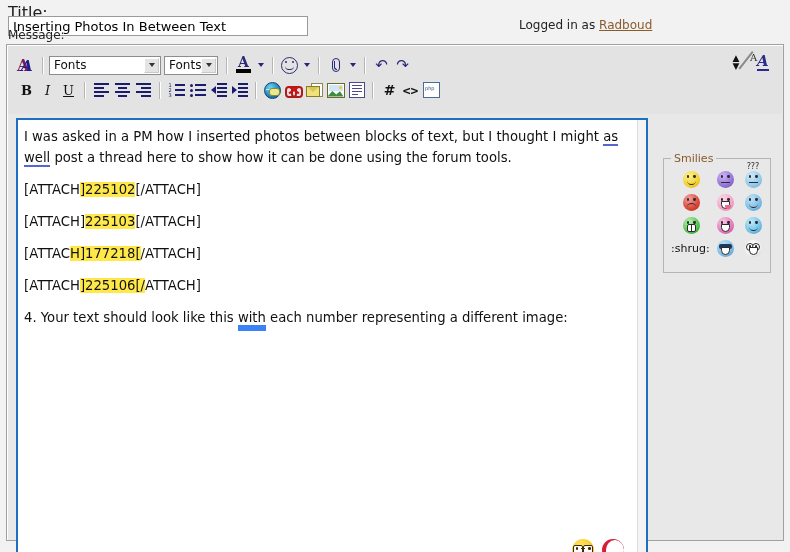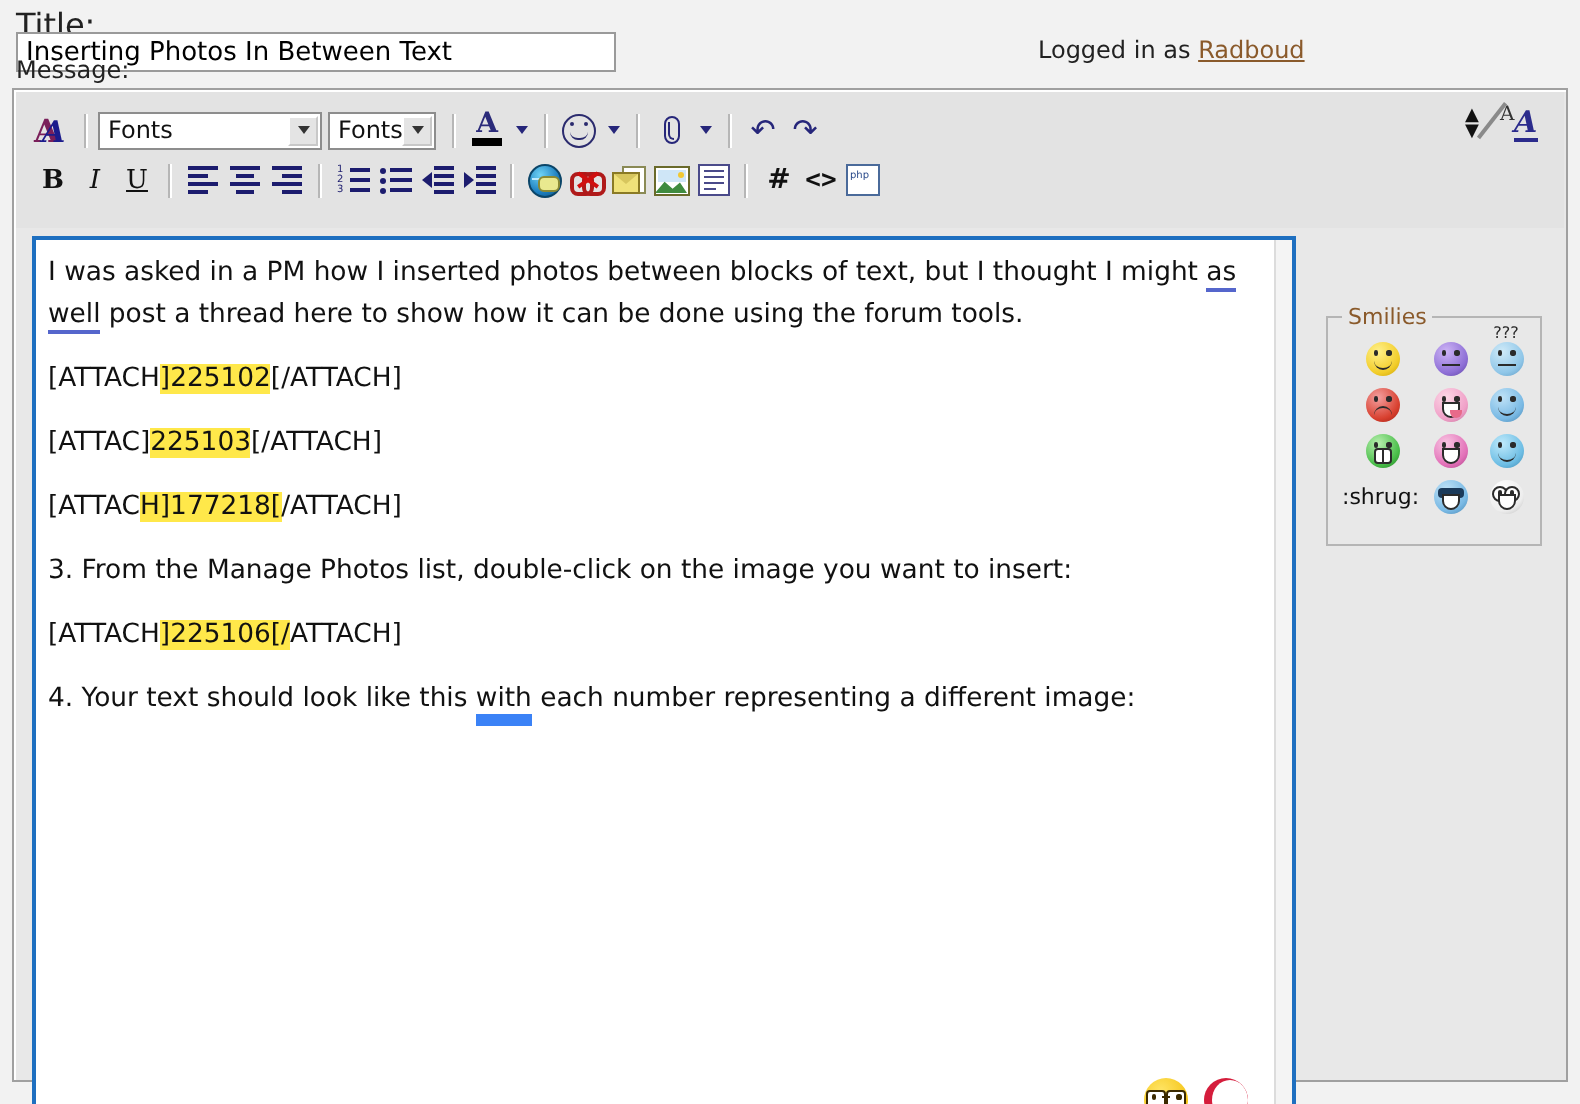--- a/index.html
+++ b/index.html
@@ -702,23 +702,22 @@
         <span class="big-a">A</span>
         <span class="slash"></span>
       </span>
     </div>
   </div>
 
   <div id="message-body">
     <div id="message-inner">
         <p><span>I was asked in a PM how I inserted photos between blocks of text, but I thought I might </span><span class="grammar">as well</span><span> post a thread here to show how it can be done using the forum tools.</span></p>
         <p><span>[ATTACH</span><span class="hl">]225102</span><span>[/ATTACH]</span></p>
-        <p><span>[ATTAC]</span><span class="hl">225103</span><span>[/ATTACH]</span></p>
+        <p><span>[ATTACH]</span><span class="hl">225103</span><span>[/ATTACH]</span></p>
         <p><span>[ATTAC</span><span class="hl">H]177218[</span><span>/ATTACH]</span></p>
-        <p><span>3. From the Manage Photos list, double-click on the image you want to insert:</span></p>
         <p><span>[ATTACH</span><span class="hl">]225106[/</span><span>ATTACH]</span></p>
         <p><span>4. Your text should look like this </span><span class="spell">with</span><span> each number representing a different image:</span></p>
       </div>
     <div class="msg-scrollbar"></div>
     <div id="emoji-row">
       <span class="nerd-face">
         <span class="gl-l"></span>
           <span class="gl-r"></span>
           <span class="gl-bridge"></span>
         <span class="pup l"></span>

